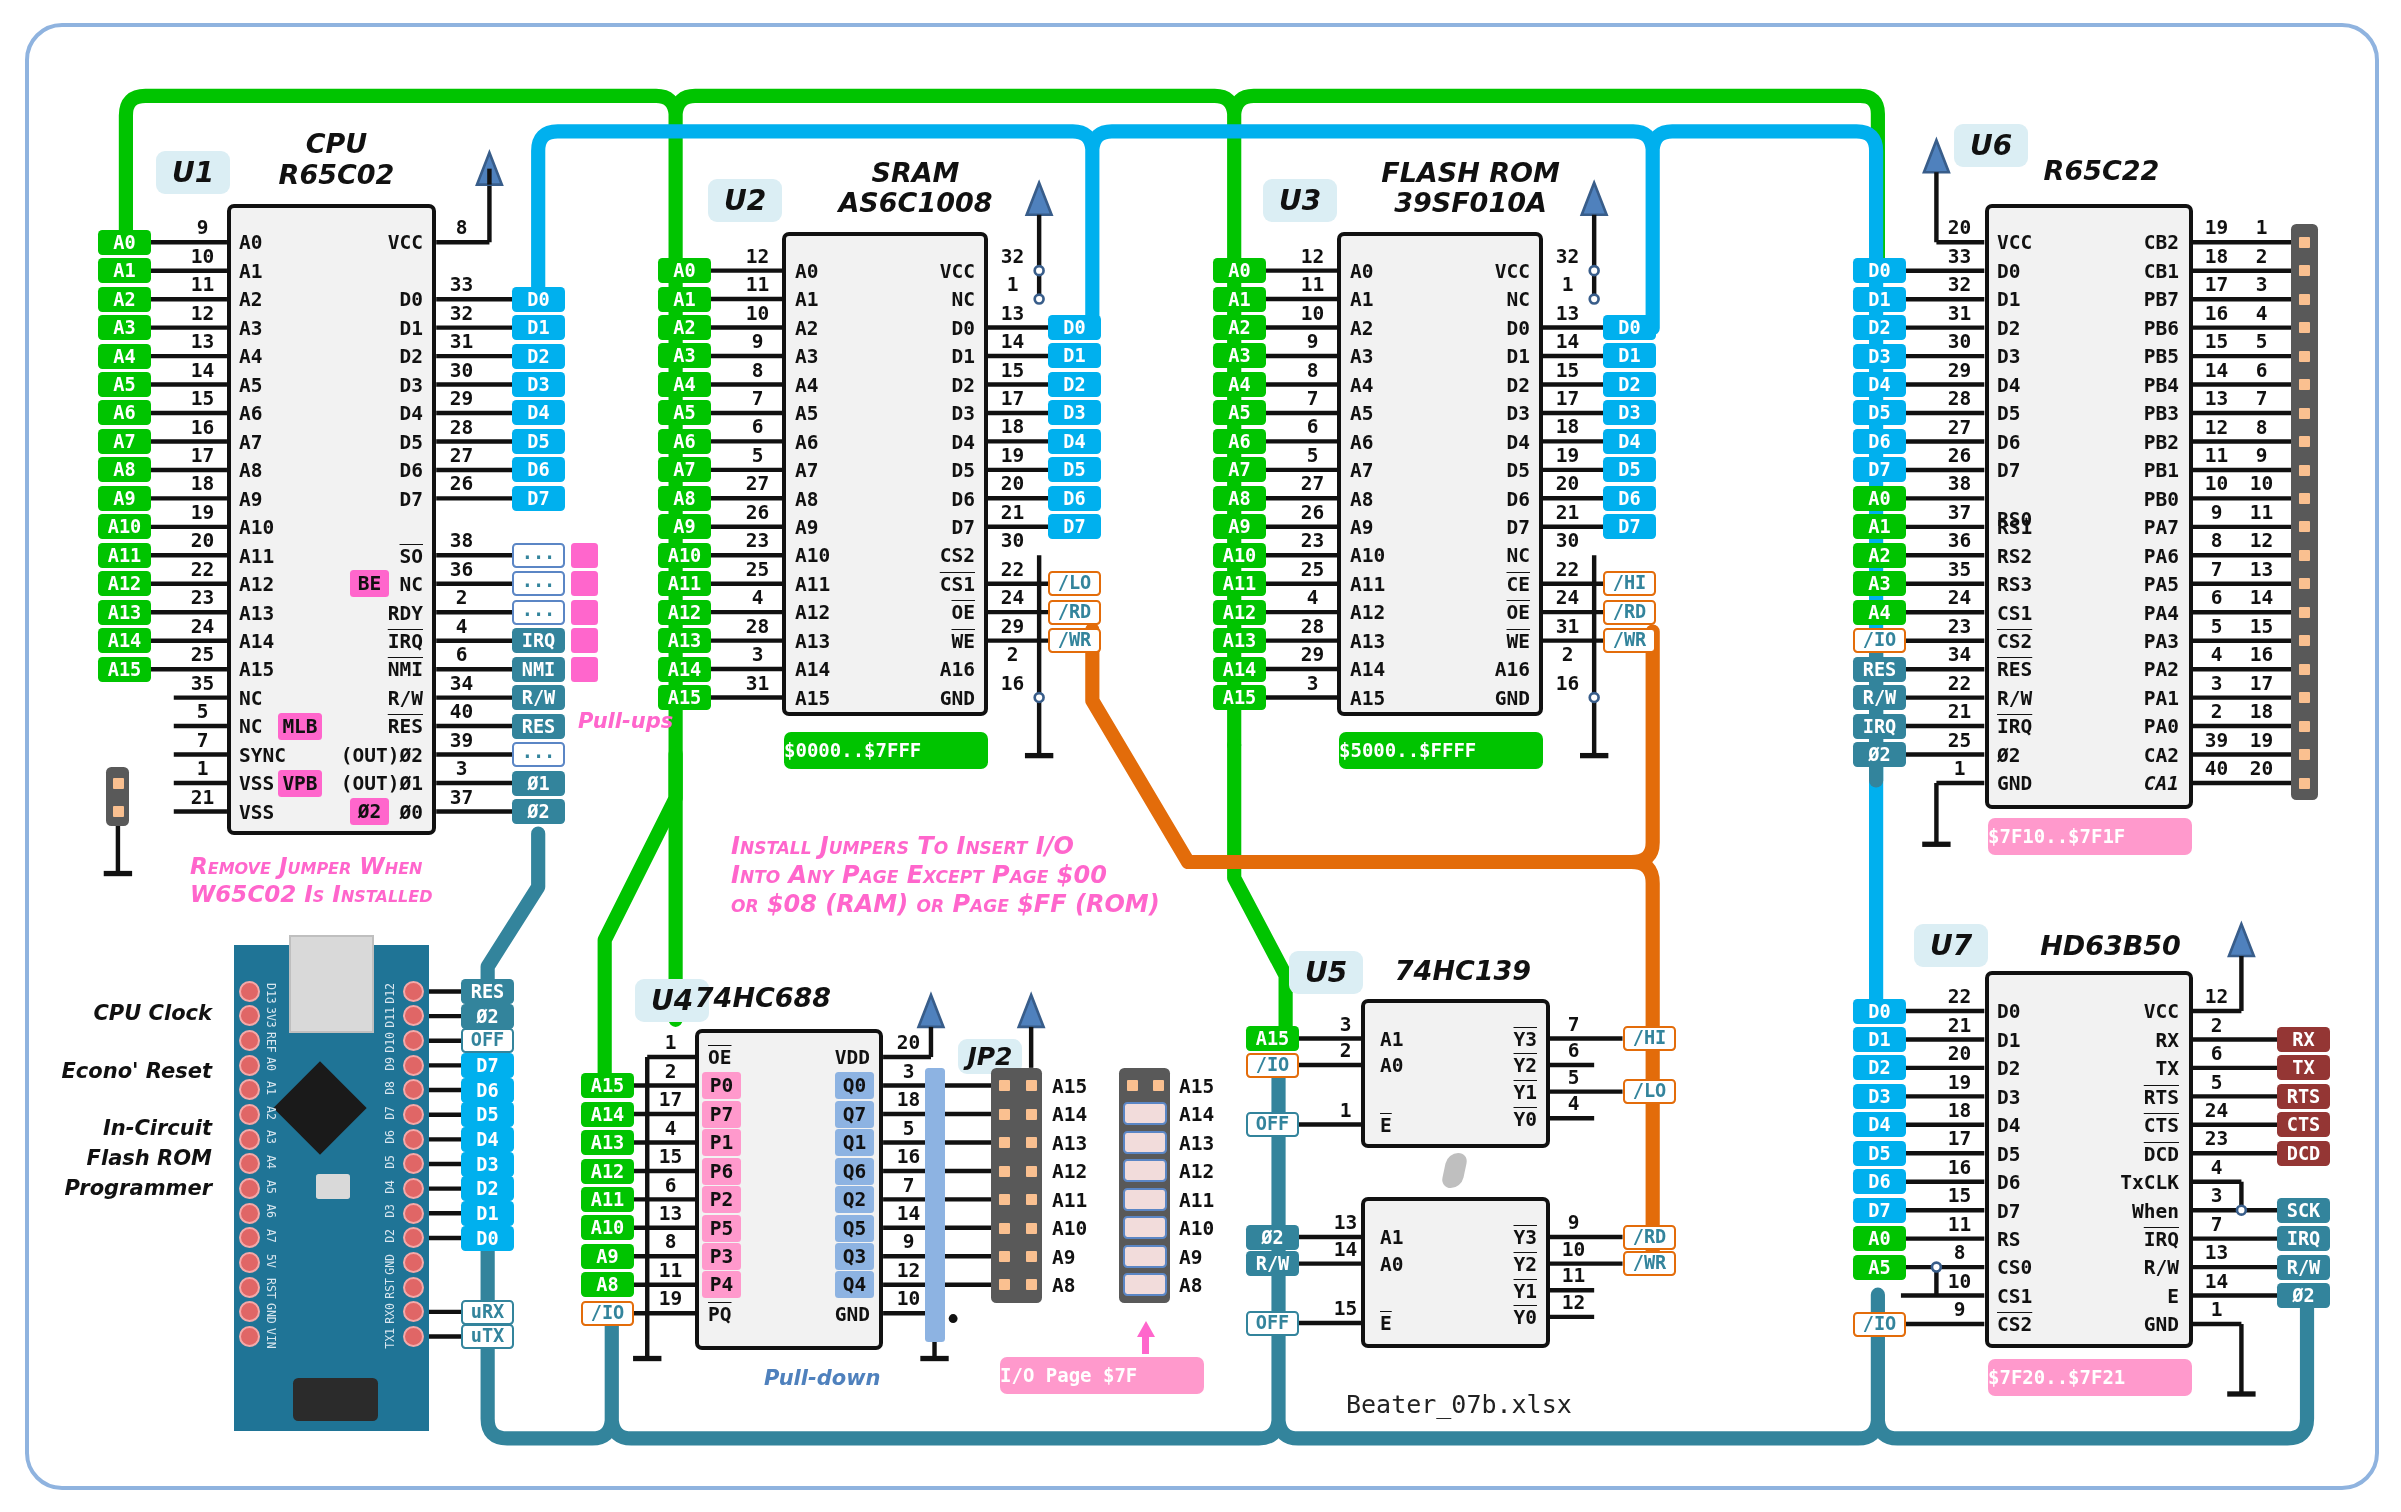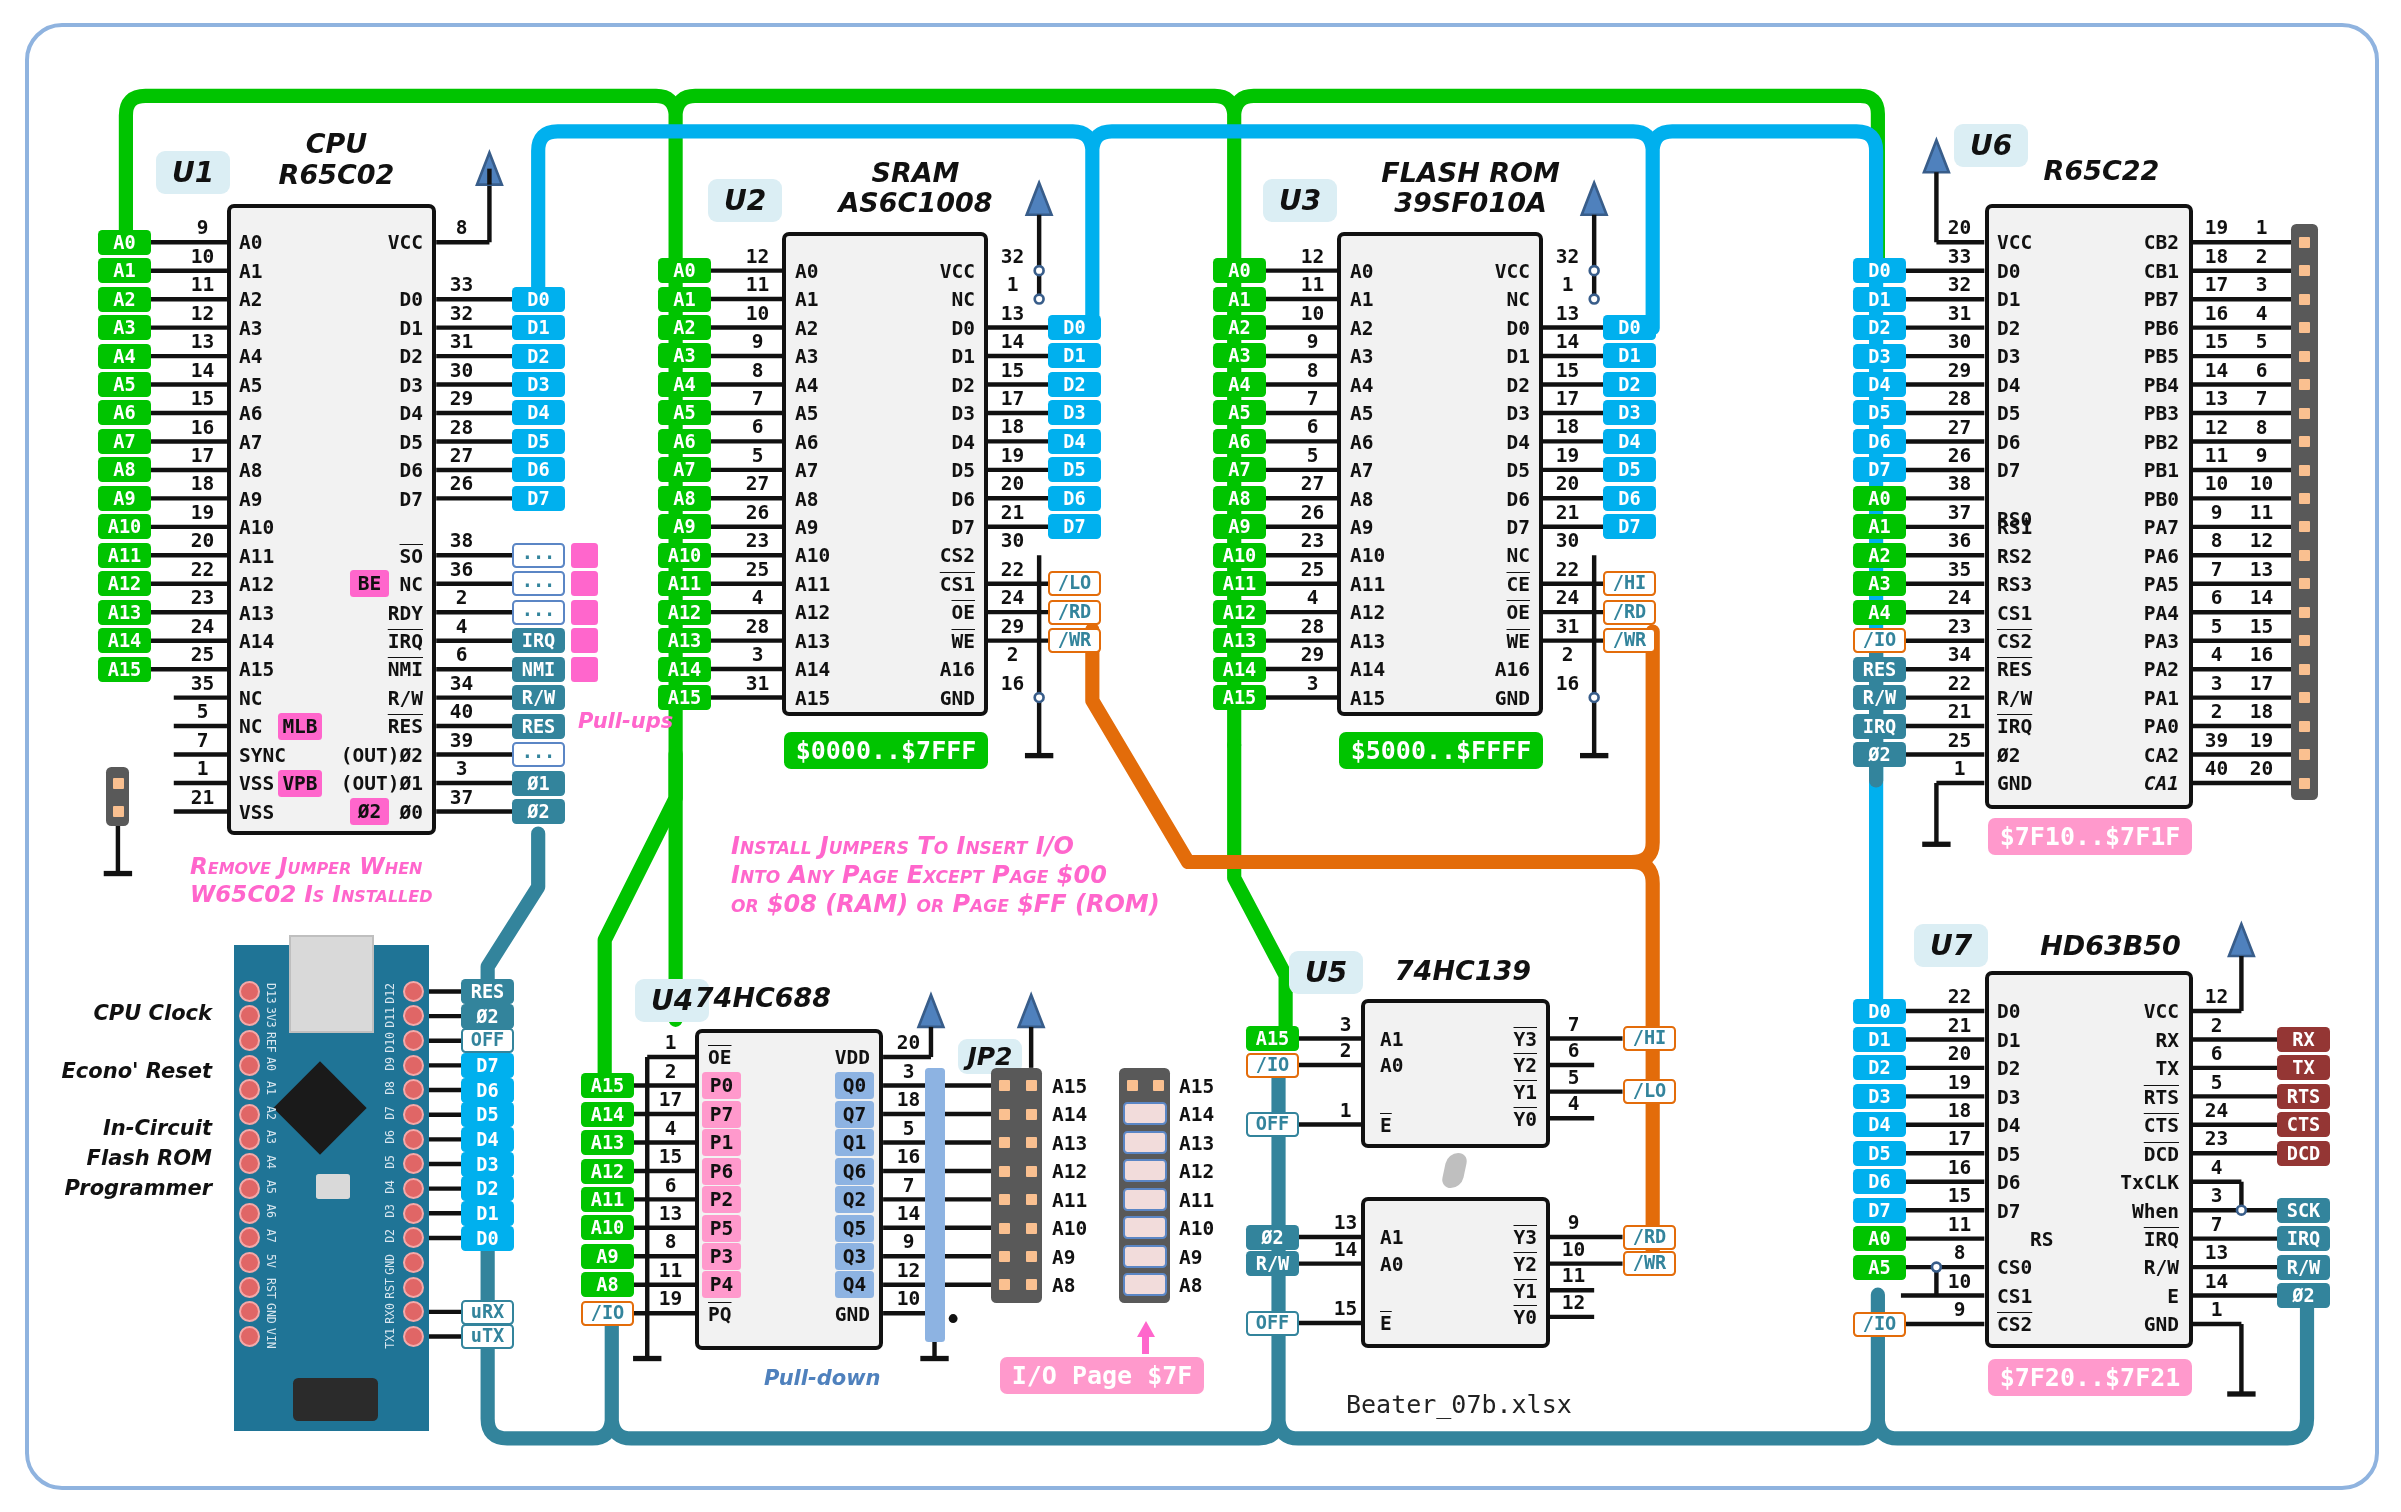--- a/index.html
+++ b/index.html
@@ -20,21 +20,21 @@
   .tt { background: #33849c; }
   .to { background: #fff; border: 2.7px solid #e36c0a; color: #33849c; line-height: 19.5px; }
   .tw { background: #fff; border: 2.7px solid #33849c; color: #33849c; line-height: 19.5px; }
   .tdot { background: #fff; border: 2.7px solid #5b86c5; color: #33849c; line-height: 16px; }
   .tr { background: #943634; }
   .pk { position: absolute; width: 27px; height: 25px; background: #ff66cc; border-radius: 3.5px; }
   .hl { position: absolute; border-radius: 3.5px; font-weight: bold; font-size: 19.5px; line-height: 27px; height: 27px; text-align: center; }
   .hp { background: #ff66cc; color: #111; }
   .hpp { background: #ff99cc; color: #111; }
   .hq { background: #8db3e2; color: #111; }
-  .range { position: absolute; height: 37px; border-radius: 7px; font-weight: bold; font-size: 25px; line-height: 37px; text-align: center; color: #fff; }
+  .range { position: absolute; height: 37px; border-radius: 7px; font-weight: bold; font-size: 19px; line-height: 37px; color: #fff; }
   .rg { background: #00c400; }
   .rp { background: #ff99cc; }
   .note { position: absolute; font-family: "DejaVu Sans", sans-serif; font-style: italic; font-weight: bold; color: #ff66cc; font-variant: small-caps; white-space: nowrap; }
   .side { position: absolute; font-family: "DejaVu Sans", sans-serif; font-style: italic; font-weight: bold; font-size: 21px; text-align: right; white-space: nowrap; line-height: 28px; }
   .hdr { position: absolute; background: #595959; border-radius: 5.3px; }
   .hpin { position: absolute; width: 10.6px; height: 10.6px; background: #fac090; border-radius: 0.9px; }
   .jcap { position: absolute; background: #f2dcdb; border: 2.7px solid #5b86c5; border-radius: 4.4px; }
   .nano { position: absolute; background: #1f7496; }
   .nanopad { position: absolute; width: 21px; height: 21px; border-radius: 50%; background: #e06666; border: 2.7px solid #f4a9a9; }
   .nanolbl { position: absolute; font-size: 11.5px; color: #d8e6ef; writing-mode: vertical-rl; white-space: nowrap; }
@@ -811,21 +811,21 @@
     <div class="pl" style="left: 1997px; top: 1086px;">D3</div>
     <div class="pn" style="left: 1940px; top: 1100px; width: 39px; text-align: center;">18</div>
     <div class="pl" style="left: 1997px; top: 1114px;">D4</div>
     <div class="pn" style="left: 1940px; top: 1128px; width: 39px; text-align: center;">17</div>
     <div class="pl" style="left: 1997px; top: 1143px;">D5</div>
     <div class="pn" style="left: 1940px; top: 1157px; width: 39px; text-align: center;">16</div>
     <div class="pl" style="left: 1997px; top: 1171px;">D6</div>
     <div class="pn" style="left: 1940px; top: 1185px; width: 39px; text-align: center;">15</div>
     <div class="pl" style="left: 1997px; top: 1200px;">D7</div>
     <div class="pn" style="left: 1940px; top: 1214px; width: 39px; text-align: center;">11</div>
-    <div class="pl" style="left: 1997px; top: 1228px; margin-left: 33px;">RS</div>
+    <div class="pl" style="left: 1997px; top: 1228px;">RS</div>
     <div class="pn" style="left: 1940px; top: 1242px; width: 39px; text-align: center;">8</div>
     <div class="pl" style="left: 1997px; top: 1256px;">CS0</div>
     <div class="pn" style="left: 1940px; top: 1271px; width: 39px; text-align: center;">10</div>
     <div class="pl" style="left: 1997px; top: 1285px;">CS1</div>
     <div class="pn" style="left: 1940px; top: 1299px; width: 39px; text-align: center;">9</div>
     <div class="pl ol" style="left: 1997px; top: 1313px;">CS2</div>
     <div class="pn" style="left: 2197px; top: 986px; width: 39px; text-align: center;">12</div>
     <div class="pl" style="right: 222px; top: 1000px;">VCC</div>
     <div class="pn" style="left: 2197px; top: 1015px; width: 39px; text-align: center;">2</div>
     <div class="pl" style="right: 222px; top: 1029px;">RX</div>

